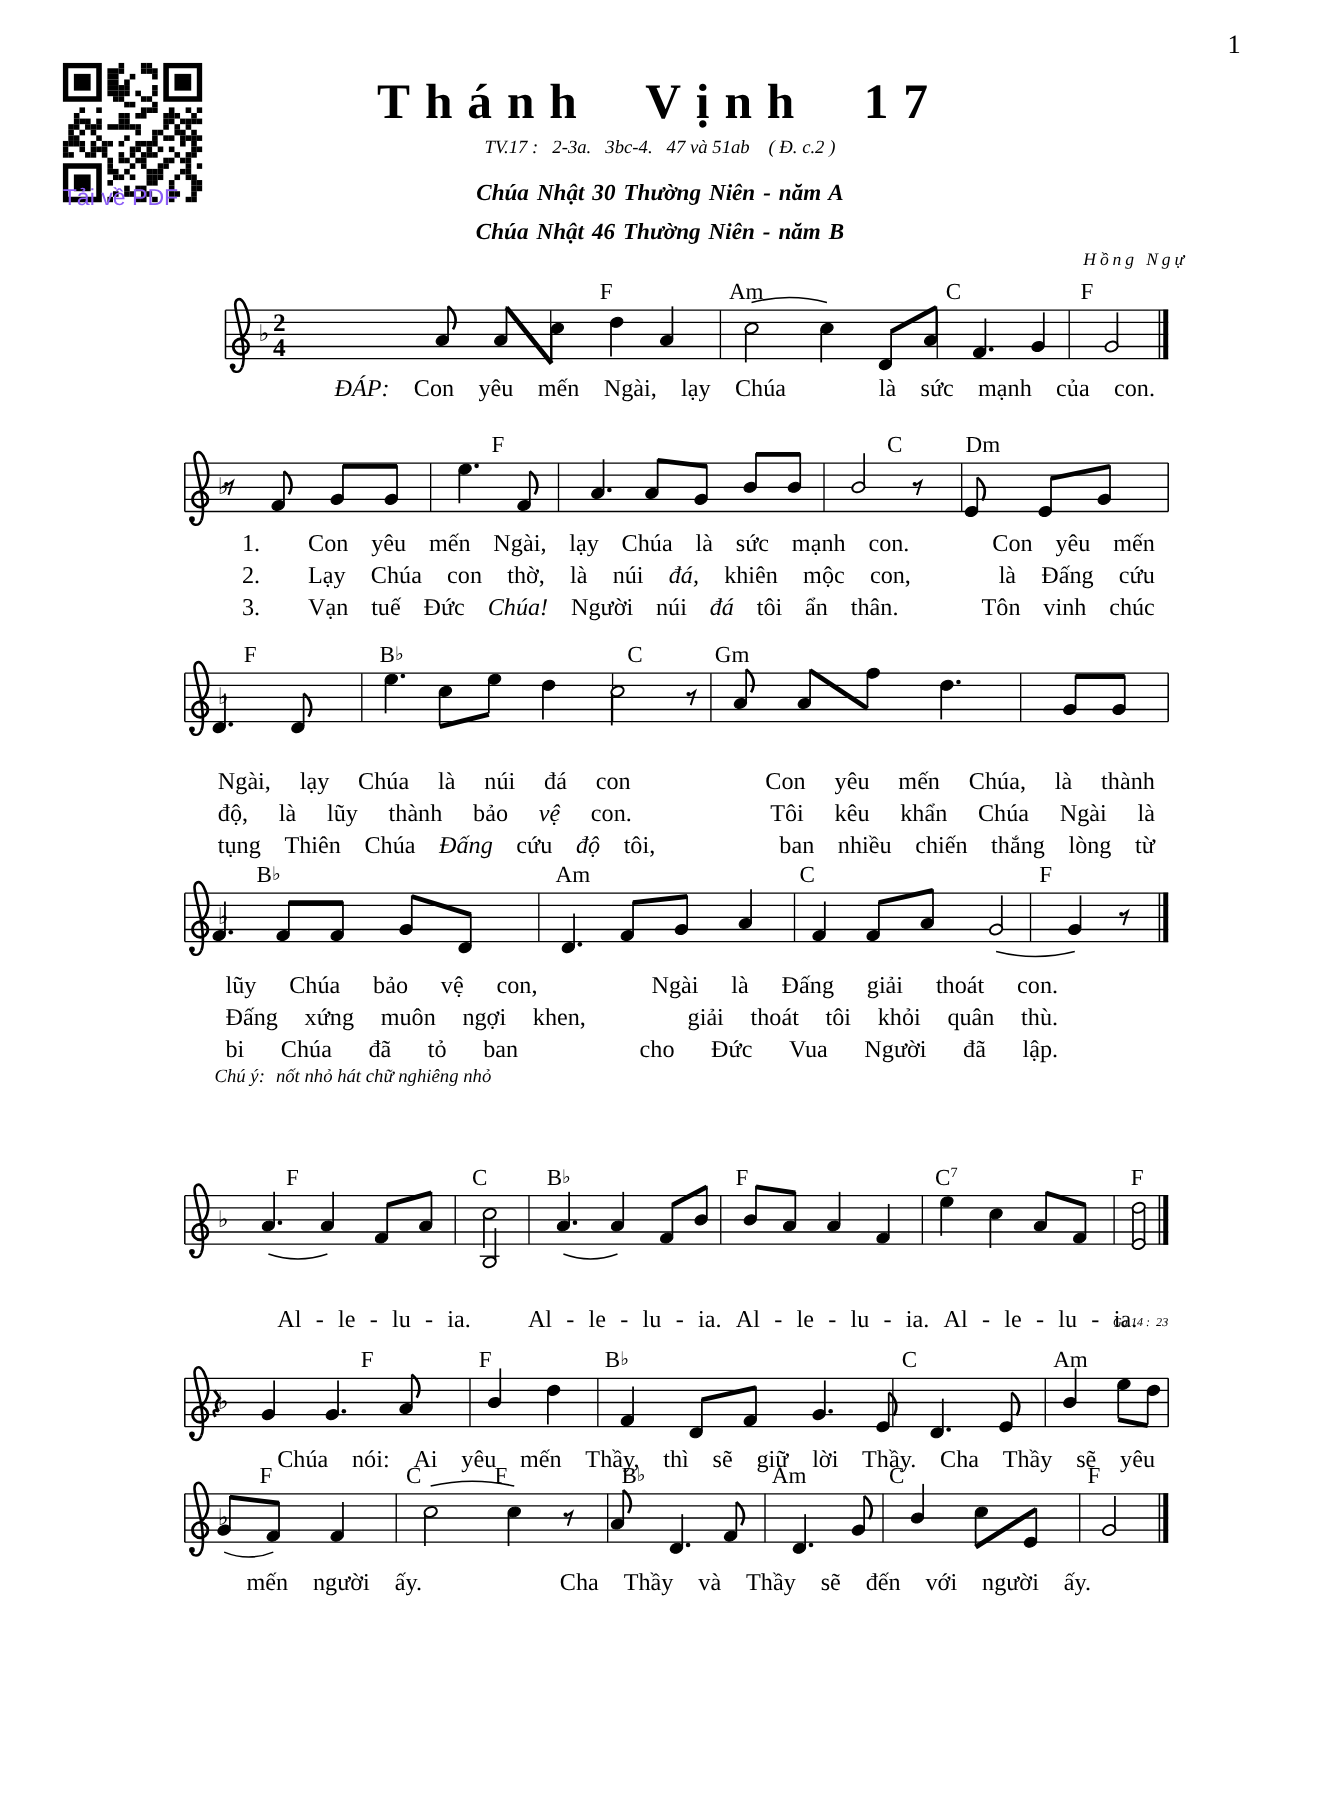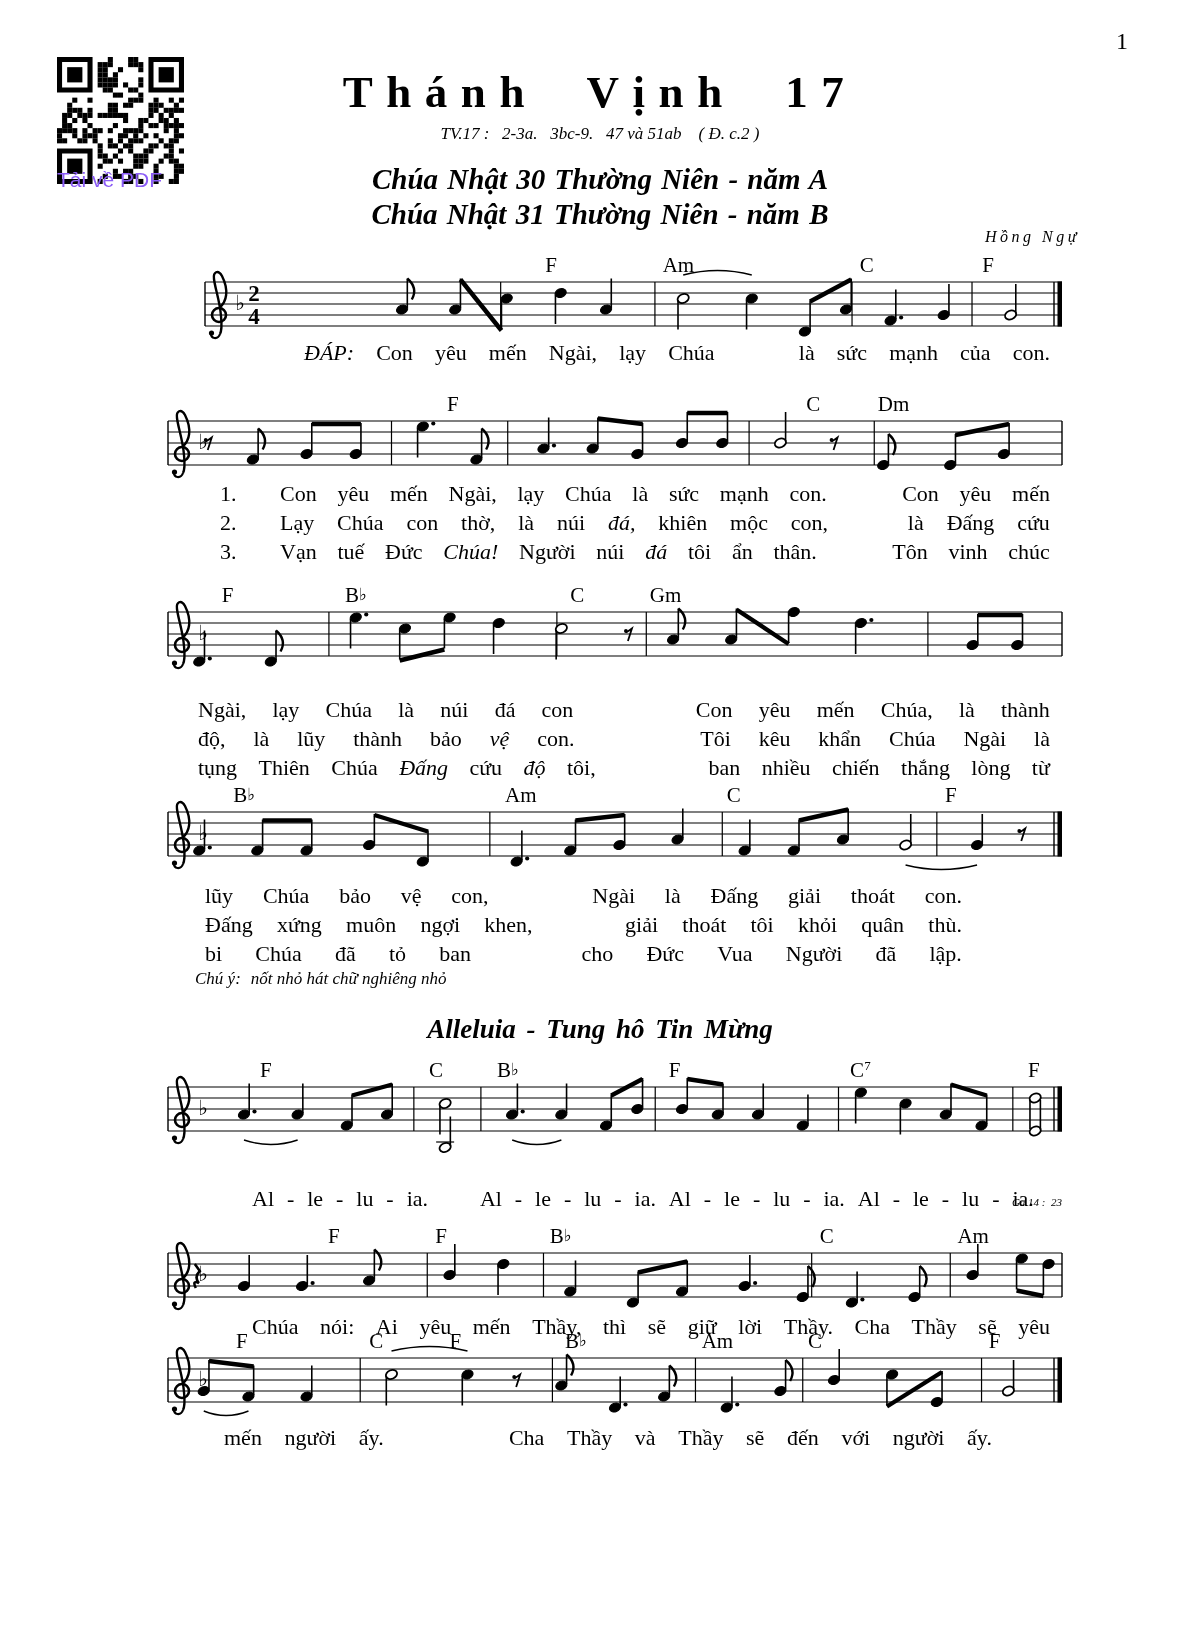--- a/index.html
+++ b/index.html
@@ -6,21 +6,21 @@
   .page{position:relative;width:1200px;height:1630px;margin:0 auto;background:#ffffff;
         font-family:"Liberation Serif",serif;color:#000;overflow:hidden;}
   .abs{position:absolute;}
   .pre{white-space:pre;}
   .page-number{top:28px;right:72px;font-size:24px;}
   .qr-wrap{top:57px;left:57px;}
   .qr-label{top:168px;left:57px;font-family:"Liberation Sans",sans-serif;font-size:21px;color:#8b5cf6;}
   .title{top:66px;left:0;right:0;text-align:center;font-size:45px;font-weight:bold;
          letter-spacing:0.30em;word-spacing:0.55em;}
   .ref-line{top:124px;left:0;right:0;text-align:center;font-size:17px;font-style:italic;}
-  .sunday{left:0;right:0;text-align:center;font-size:29px;font-weight:bold;font-style:italic;word-spacing:2px;}
+  .sunday{left:0;right:0;text-align:center;font-size:21px;font-weight:bold;font-style:italic;word-spacing:2px;}
   .sunday.a{top:163px;} .sunday.b{top:198px;}
   .composer{top:228px;right:120px;font-size:16px;font-style:italic;letter-spacing:0.22em;}
   .note-hint{top:969px;left:179px;font-size:17px;font-style:italic;margin-left:16px;}
   .note-hint .gap{display:inline-block;width:10px;}
   .alleluia-heading{top:1014px;left:0;right:0;text-align:center;font-size:27px;
                     font-weight:bold;font-style:italic;word-spacing:4px;}
   .scripture{top:1196px;left:762px;width:300px;text-align:right;font-size:11px;font-style:italic;}
   .footer{top:1553px;left:0;right:0;text-align:center;font-family:"Liberation Sans",sans-serif;
           font-size:19px;color:#1a1a1a;}
   
@@ -240,28 +240,27 @@
         <rect x="10" y="10" width="15" height="15" fill="#000"></rect>
         <path d="M 90 0 h35 v35 h-35 Z M 95 5 v25 h25 v-25 Z" fill="#000" fill-rule="evenodd"></path>
         <rect x="100" y="10" width="15" height="15" fill="#000"></rect>
         <path d="M 0 90 h35 v35 h-35 Z M 5 95 v25 h25 v-25 Z" fill="#000" fill-rule="evenodd"></path>
         <rect x="10" y="100" width="15" height="15" fill="#000"></rect>
       </svg>
   </div>
   <div class="abs qr-label">Tải về PDF</div>
 
   <div class="abs title">Thánh Vịnh 17</div>
-  <div class="abs ref-line pre">TV.17 :   2-3a.   3bc-9.   47 và 51ab    ( Đ. c.2 )</div>
+  <div class="abs ref-line pre">TV.17 :   2-3a.   3bc-4.   47 và 51ab    ( Đ. c.2 )</div>
   <div class="abs sunday a">Chúa Nhật 30 Thường Niên   -   năm A</div>
-  <div class="abs sunday b">Chúa Nhật 31 Thường Niên   -   năm B</div>
+  <div class="abs sunday b">Chúa Nhật 46 Thường Niên   -   năm B</div>
   <div class="abs composer">Hồng Ngự</div>
 
   <div class="abs note-hint"><span>Chú ý:</span><span class="gap"></span><span>nốt nhỏ hát chữ nghiêng nhỏ</span></div>
 
-  <div class="abs alleluia-heading">Alleluia  -  Tung hô Tin Mừng</div>
   <div class="abs scripture pre">Ga.14 :  23</div>
 
   <svg class="score" id="score" width="1200" height="1630">
       <g>
         <line x1="205" y1="282" x2="1062" y2="282" stroke="#000000" stroke-width="1.2"></line>
         <line x1="205" y1="293" x2="1062" y2="293" stroke="#000000" stroke-width="1.2"></line>
         <line x1="205" y1="304" x2="1062" y2="304" stroke="#000000" stroke-width="1.2"></line>
         <line x1="205" y1="315" x2="1062" y2="315" stroke="#000000" stroke-width="1.2"></line>
         <line x1="205" y1="326" x2="1062" y2="326" stroke="#000000" stroke-width="1.2"></line>
         <line x1="205" y1="282" x2="205" y2="326" stroke="#000000" stroke-width="1.4"></line>

